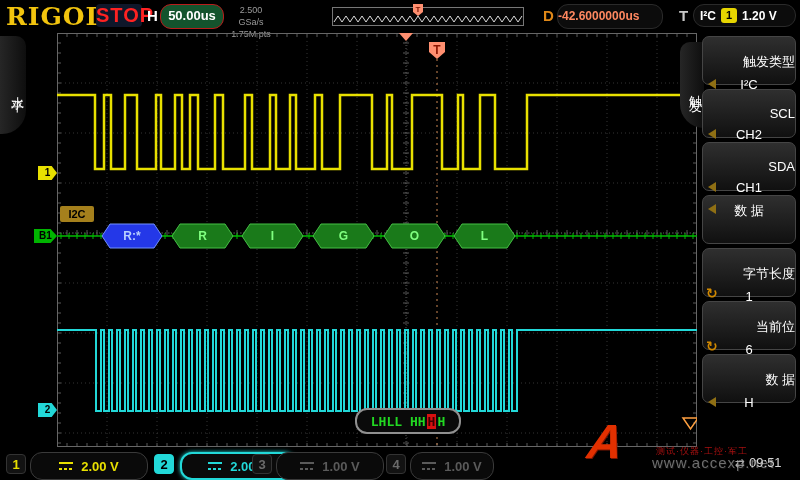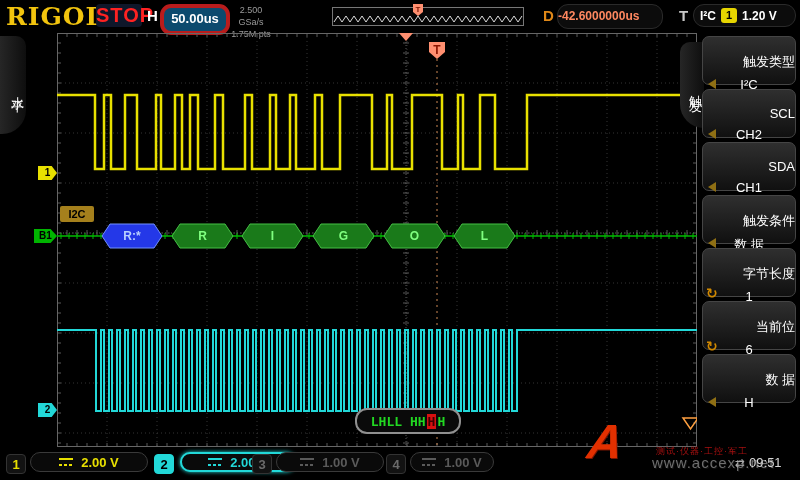--- a/index.html
+++ b/index.html
@@ -6,22 +6,22 @@
   .screen{position:relative;width:800px;height:480px;background:#000;overflow:hidden;
           font-family:"Liberation Sans","DejaVu Sans",sans-serif;}
   
   .hdr{position:absolute;left:0;top:0;width:800px;height:32px;background:#000;}
   .logo{position:absolute;left:6px;top:2px;font-family:"DejaVu Serif","Liberation Serif",serif;
         font-weight:bold;font-size:25px;color:#f2c40e;letter-spacing:1px;}
   .stopbadge{position:absolute;left:96px;top:4px;width:46px;height:23px;background:#0f172a;
         border-radius:4px;color:#ff2222;font-weight:bold;font-size:20px;text-align:center;
         line-height:23px;letter-spacing:1px;}
   .hlabel{position:absolute;left:147px;top:7px;color:#fff;font-weight:bold;font-size:15px;}
-  .tbbox{position:absolute;left:160px;top:4px;width:62px;height:23px;background:#0c4a6e;
-        border:4px solid #b91c1c;border-radius:11px;color:#fff;font-weight:bold;font-size:13px;
+  .tbbox{position:absolute;left:160px;top:4px;width:62px;height:23px;background:#14532d;
+        border:1px solid #b91c1c;border-radius:11px;color:#fff;font-weight:bold;font-size:13px;
         text-align:center;line-height:22px;}
   .rates{position:absolute;left:226px;top:4px;width:50px;color:#9a9a9a;font-size:9px;
         text-align:center;line-height:12px;}
   .membar{position:absolute;left:288px;top:3px;}
   .dlabel{position:absolute;left:543px;top:7px;color:#e08818;font-weight:bold;font-size:15px;}
   .delaybox{position:absolute;left:557px;top:4px;width:104px;height:23px;background:#0c0c0c;
         border:1px solid #2a2a2a;border-radius:11px;color:#ff8860;font-size:12px;font-weight:bold;
         text-align:left;line-height:22px;}
   .tlabel{position:absolute;left:679px;top:7px;color:#c8c8c8;font-weight:bold;font-size:15px;}
   .trigbox{position:absolute;left:693px;top:4px;width:103px;height:23px;background:#0c0c0c;
@@ -55,21 +55,21 @@
         border-radius:7px;background:linear-gradient(#2f2f2f,#101010);box-sizing:border-box;}
   .mitem .lab{color:#fff;font-size:13px;text-align:right;margin-top:16px;}
   .mitem .val{position:relative;color:#fff;font-size:13px;text-align:center;margin-top:6px;}
   .arrL{position:absolute;left:5px;top:2px;width:0;height:0;border-top:5px solid transparent;
         border-bottom:5px solid transparent;border-right:8px solid #8f6f14;}
   .knob{position:absolute;left:3px;top:-4px;color:#d08800;font-size:14px;font-weight:bold;}
   
   .ftr{position:absolute;left:0;top:449px;width:800px;height:31px;background:#000;}
   .fbadge{position:absolute;top:5px;width:20px;height:20px;border-radius:4px;background:#121212;
         border:1px solid #333;font-size:13px;font-weight:bold;text-align:center;line-height:20px;box-sizing:border-box;}
-  .fbox{position:absolute;top:3px;height:20px;border:1px solid #3a3a3a;border-radius:12px;
+  .fbox{position:absolute;top:3px;height:28px;border:1px solid #3a3a3a;border-radius:12px;
         background:#0a0a0a;display:flex;align-items:center;justify-content:center;gap:8px;
         font-size:13px;font-weight:bold;box-sizing:border-box;}
   .dcicon{display:inline-block;width:14px;height:8px;position:relative;}
   .dcicon .solid{position:absolute;left:0;top:0;width:14px;height:2px;}
   .dcicon .dash{position:absolute;left:0;bottom:0;width:14px;height:2px;}
   .timeblk{position:absolute;left:735px;top:455px;color:#d8d8d8;font-size:13px;z-index:30;
         display:flex;gap:4px;align-items:center;}
   .timeblk .usb{color:#aaa;font-size:12px;}
   
   .wm{position:absolute;left:580px;top:414px;width:220px;height:66px;z-index:20;pointer-events:none;}
@@ -180,21 +180,20 @@
       </div>
       <div class="mitem">
         <div class="lab">SCL</div>
         <div class="val"><span class="arrL"></span><span>CH2</span></div>
       </div>
       <div class="mitem">
         <div class="lab">SDA</div>
         <div class="val"><span class="arrL"></span><span>CH1</span></div>
       </div>
       <div class="mitem">
-        <div class="lab">触发条件</div>
         <div class="val"><span class="arrL"></span><span>数 据</span></div>
       </div>
       <div class="mitem">
         <div class="lab">字节长度</div>
         <div class="val"><span class="knob">↻</span><span>1</span></div>
       </div>
       <div class="mitem">
         <div class="lab">当前位</div>
         <div class="val"><span class="knob">↻</span><span>6</span></div>
       </div>

